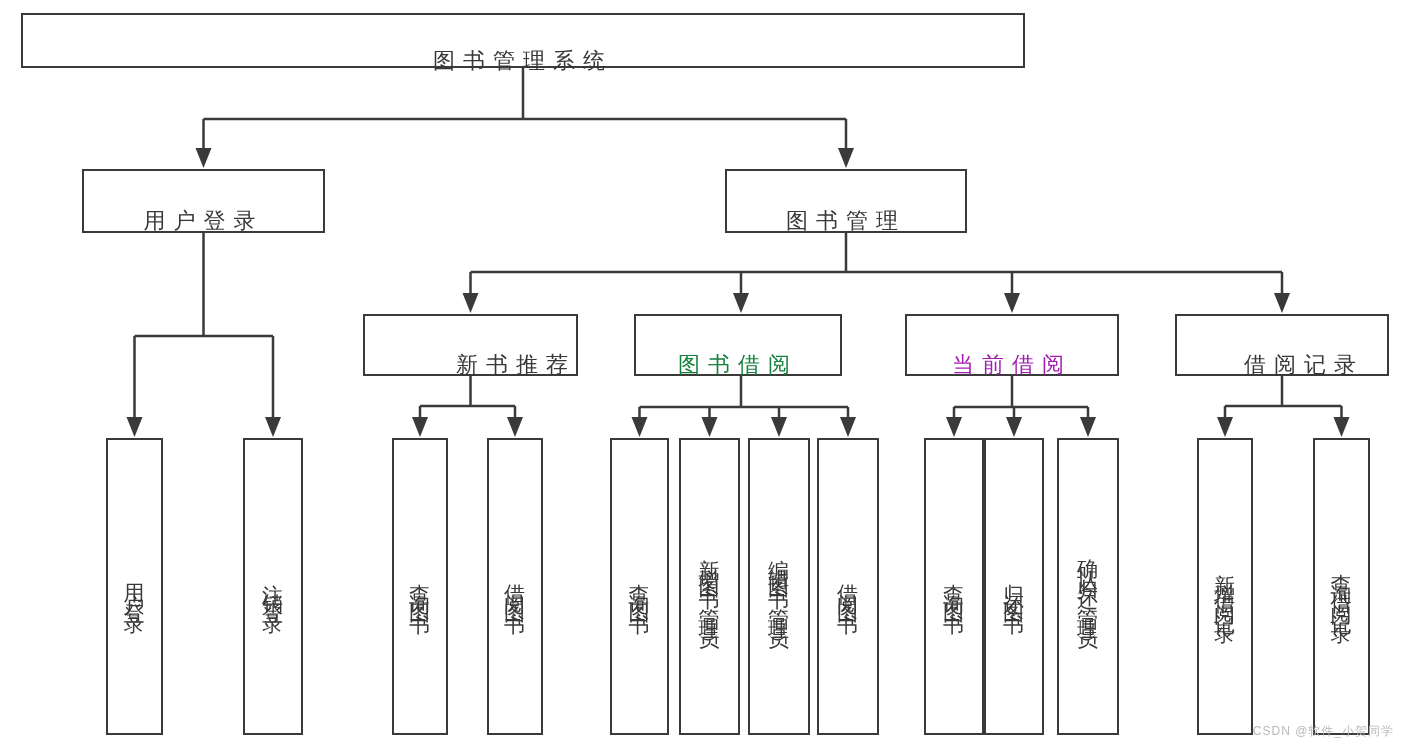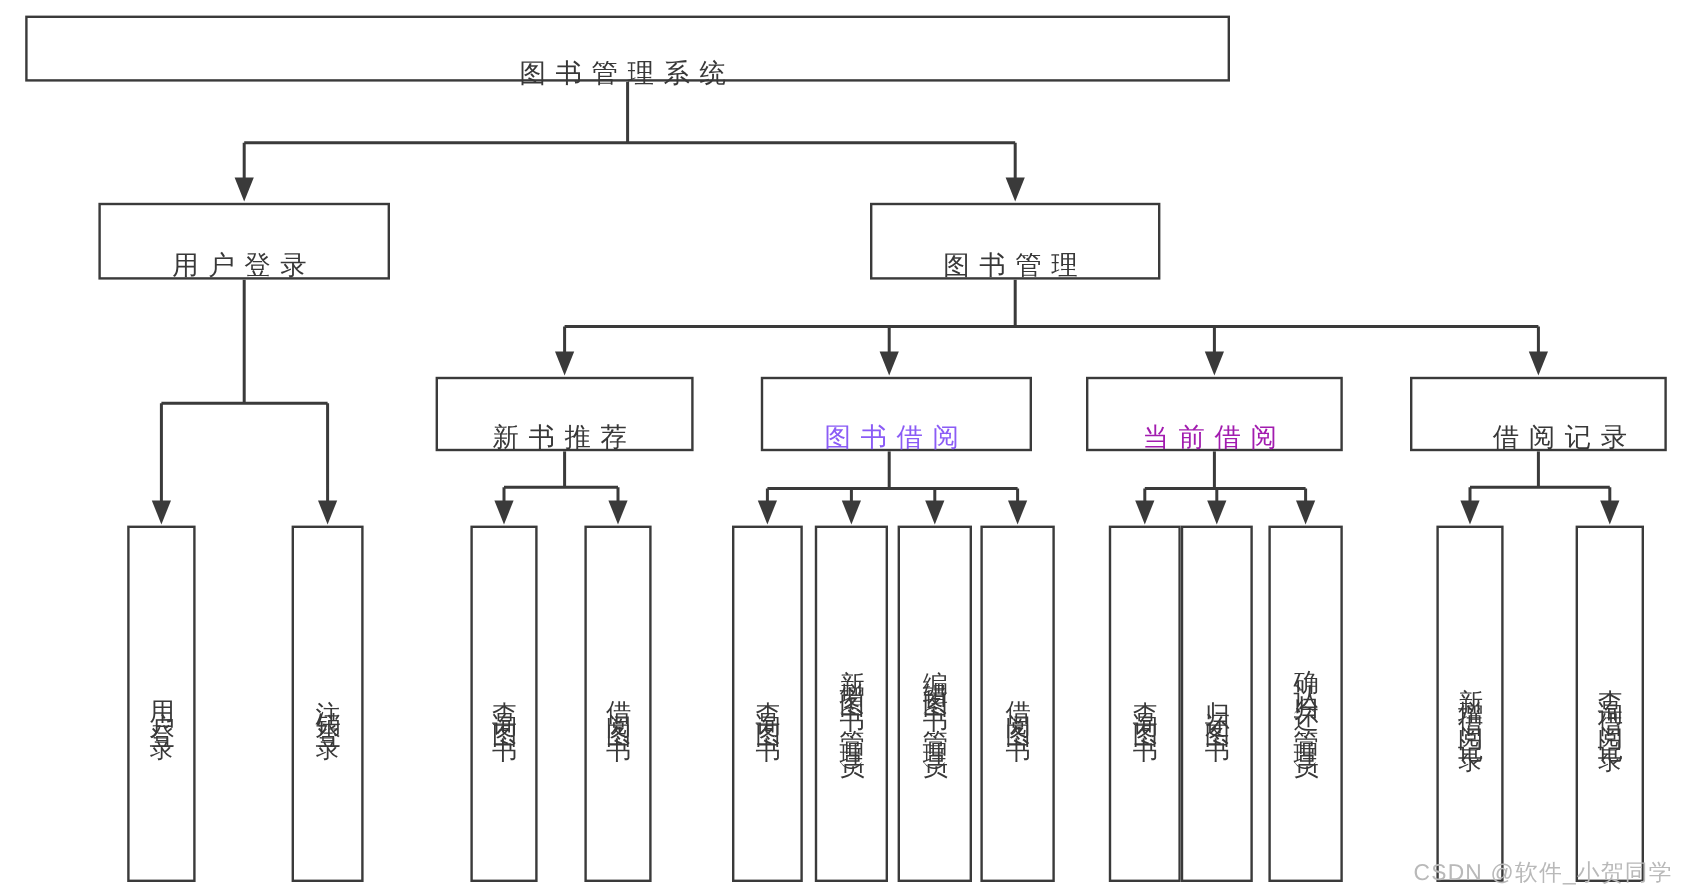--- a/index.html
+++ b/index.html
@@ -49,21 +49,21 @@
     line-height: 1;
   }
   .h-box .lbl {
     display: block;
     margin-top: 40px;
   }
   #watermark {
     position: absolute;
     right: 11px;
     bottom: 7px;
-    font-size: 19px;
+    font-size: 12px;
     letter-spacing: 1px;
     color: #b9b9b9;
     z-index: 5;
     white-space: nowrap;
   }
 </style>
 </head>
 <body>
 
 <div id="diagram">
@@ -92,24 +92,24 @@
   <div id="watermark" style="color: rgb(185, 185, 185);">CSDN @软件_小贺同学</div>
 <div class="node h-box" style="left: 21px; top: 13px; width: 1004px; height: 55px; border-color: rgb(58, 58, 58); background: rgb(255, 255, 255); color: rgb(56, 56, 56);">
       <span class="lbl">图书管理系统</span>
     </div>
     <div class="node h-box" style="left: 82px; top: 169px; width: 243px; height: 64px; border-color: rgb(58, 58, 58); background: rgb(255, 255, 255); color: rgb(56, 56, 56);">
       <span class="lbl">用户登录</span>
     </div>
     <div class="node h-box" style="left: 725px; top: 169px; width: 242px; height: 64px; border-color: rgb(58, 58, 58); background: rgb(255, 255, 255); color: rgb(56, 56, 56);">
       <span class="lbl">图书管理</span>
     </div>
-    <div class="node h-box" style="left: 363px; top: 314px; width: 215px; height: 62px; border-color: rgb(58, 58, 58); background: rgb(255, 255, 255); color: rgb(56, 56, 56);">
+    <div class="node h-box" style="left: 363px; top: 314px; width: 215px; height: 62px; border-color: rgb(58, 58, 58); background: rgb(255, 255, 255); color: rgb(56, 56, 56); justify-content: flex-end;">
       <span class="lbl">新书推荐</span>
     </div>
-    <div class="node h-box" style="left: 634px; top: 314px; width: 226px; height: 62px; border-color: rgb(58, 58, 58); background: rgb(255, 255, 255); color: #8b5cf6;">
+    <div class="node h-box" style="left: 634px; top: 314px; width: 208px; height: 62px; border-color: rgb(58, 58, 58); background: rgb(255, 255, 255); color: #15803d;">
       <span class="lbl">图书借阅</span>
     </div>
     <div class="node h-box" style="left: 905px; top: 314px; width: 214px; height: 62px; border-color: rgb(58, 58, 58); background: rgb(255, 255, 255); color: #a21caf;">
       <span class="lbl">当前借阅</span>
     </div>
     <div class="node h-box" style="left: 1175px; top: 314px; width: 214px; height: 62px; border-color: rgb(58, 58, 58); background: rgb(255, 255, 255); color: rgb(56, 56, 56); padding-left: 44px;">
       <span class="lbl">借阅记录</span>
     </div>
     <div class="node v-box" style="left: 106px; top: 438px; width: 57px; height: 297px; border-color: rgb(58, 58, 58); background: rgb(255, 255, 255); color: rgb(56, 56, 56);">
       <span class="lbl">用户登录</span>

